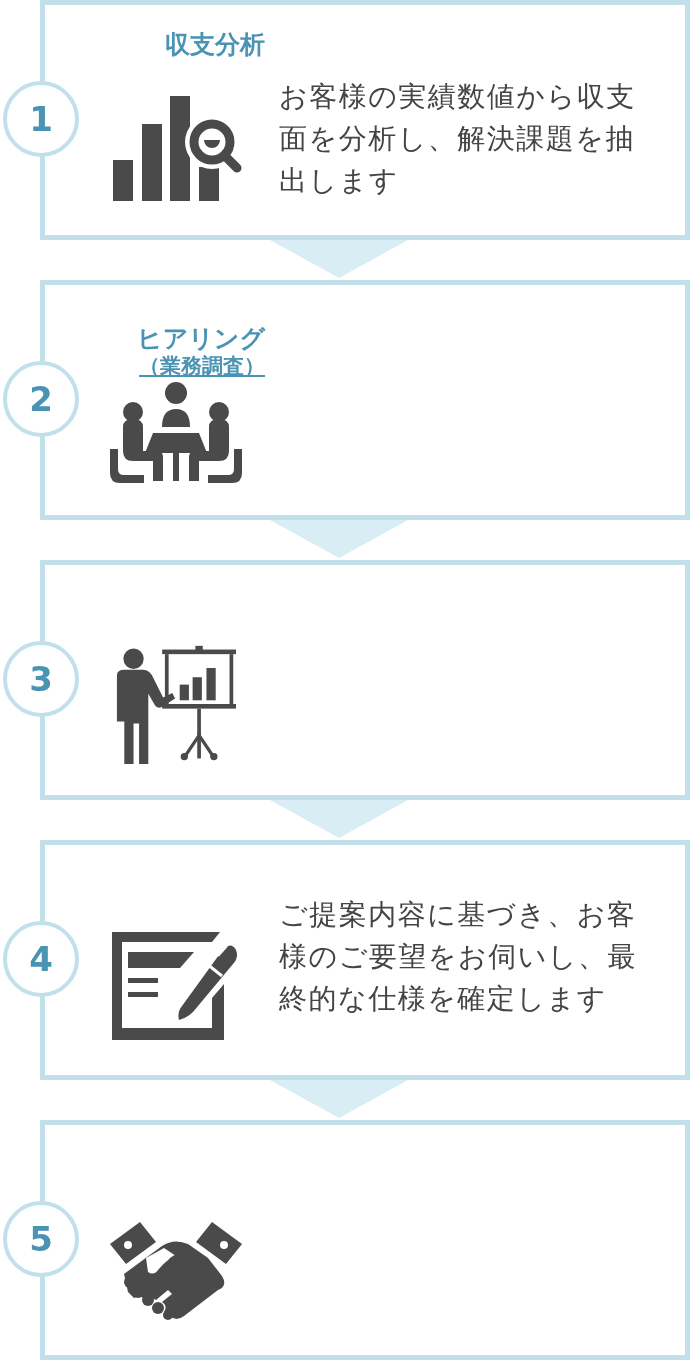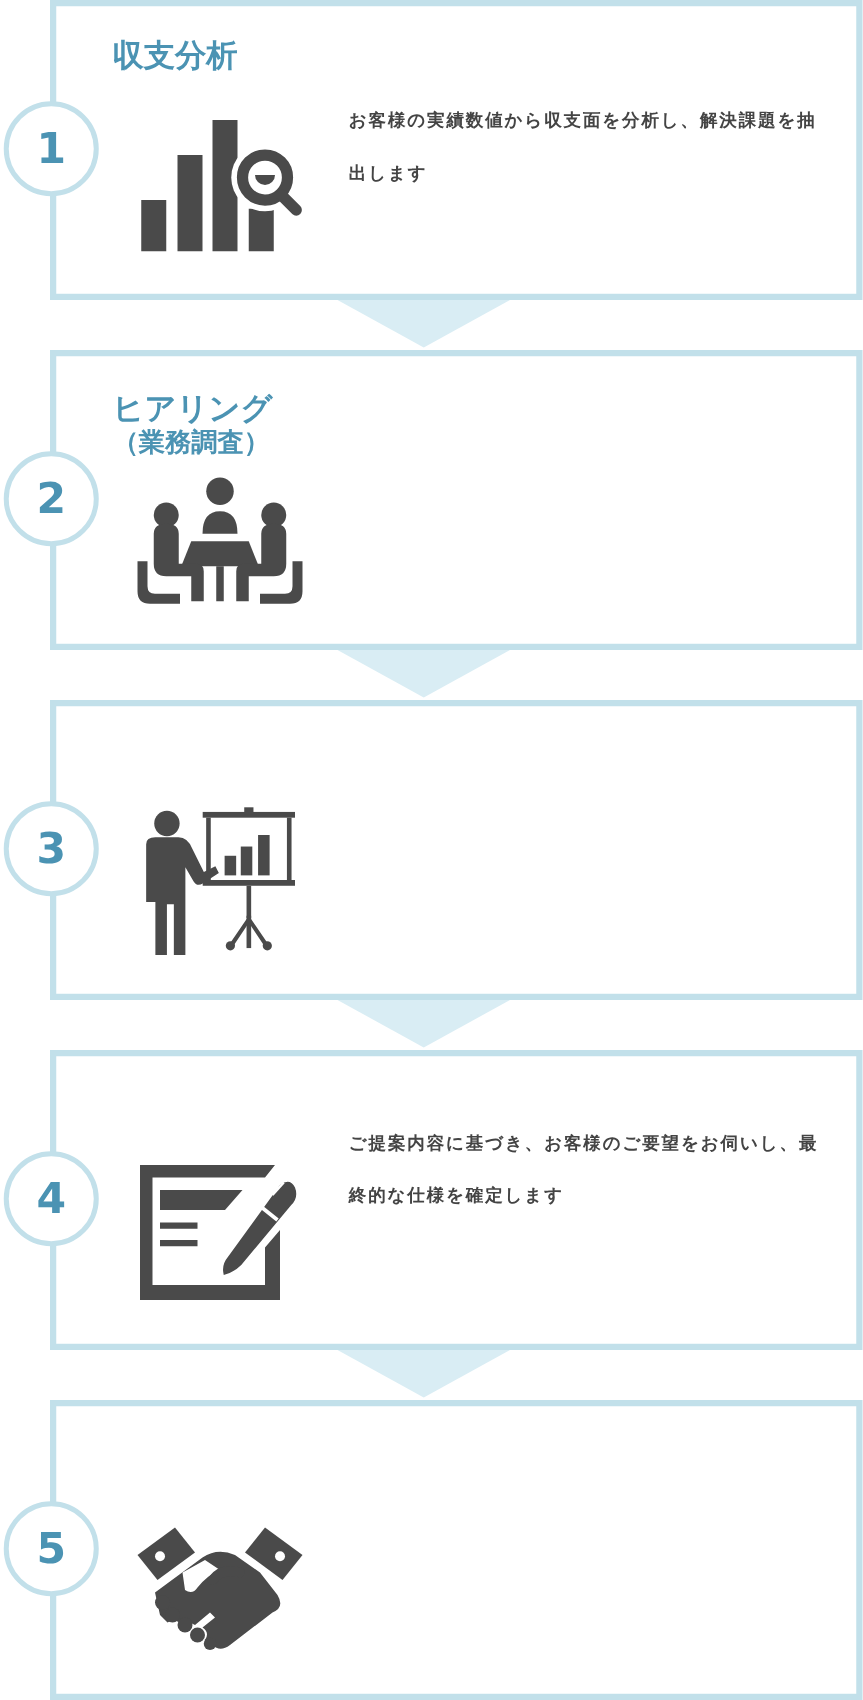--- a/index.html
+++ b/index.html
@@ -8,26 +8,26 @@
   .step { position: absolute; left: 0; width: 690px; height: 240px; }
   .box { position: absolute; left: 40px; top: 0; width: 640px; height: 230px;
          border: 5px solid #c2e0ea; background: #ffffff; }
   .arrow { position: absolute; left: 270px; top: 240px; width: 0; height: 0;
            border-left: 69px solid transparent; border-right: 69px solid transparent;
            border-top: 38px solid #d9edf4; }
   .circle { position: absolute; left: 3px; top: 82px; width: 68px; height: 68px;
             border: 4px solid #c2e0ea; border-radius: 50%; background: #ffffff;
             display: flex; align-items: center; justify-content: center;
             font-family: "DejaVu Sans", sans-serif; font-weight: bold; font-size: 34px; color: #4b93b3; }
-  .title { position: absolute; left: 90px; width: 175px; text-align: left;
+  .title { position: absolute; left: 90px; width: 175px; text-align: right;
            color: #4b93b3; font-weight: bold; font-size: 25px; line-height: 30px; }
-  .subtitle { font-size: 21px; display: block; line-height: 24px; }
+  .subtitle { font-size: 21px; display: block; line-height: 24px; text-decoration: underline; }
   .icon { position: absolute; left: 106px; width: 140px; height: 120px; }
-  .desc { position: absolute; left: 279px; width: 380px; font-size: 14px;
-          line-height: 42px; color: #444444; letter-spacing: 1.5px; font-weight: bold; }
+  .desc { position: absolute; left: 279px; width: 380px; font-size: 28px;
+          line-height: 42px; color: #444444; letter-spacing: 1.5px; }
 </style>
 </head>
 <body>
 
 <div class="step" style="top:0px">
   <div class="box"></div>
   <div class="arrow"></div>
   <div class="circle" style="top:81px">1</div>
   <div class="title" style="top:30px">収支分析</div>
   <svg class="icon" style="top:90px" viewBox="0 0 140 120">
@@ -42,21 +42,21 @@
     <path d="M98 50 h16 a8 8 0 0 1 -16 0 z" fill="#4a4a4a"></path>
     <line x1="119" y1="66" x2="131" y2="78" stroke="#4a4a4a" stroke-width="9" stroke-linecap="round"></line>
   </svg>
   <div class="desc" style="top:76px">お客様の実績数値から収支面を分析し、解決課題を抽出します</div>
 </div>
 
 <div class="step" style="top:280px">
   <div class="box"></div>
   <div class="arrow"></div>
   <div class="circle" style="top:81px">2</div>
-  <div class="title" style="top:32px">
+  <div class="title" style="top:44px">
     <span>ヒアリング</span>
     <span class="subtitle">（業務調査）</span>
   </div>
   <svg class="icon" style="top:94px" viewBox="0 0 140 110">
     <g fill="#4a4a4a">
       <circle cx="70" cy="14" r="11"></circle>
       <path d="M56 48 q0 -18 14 -18 q14 0 14 18 z"></path>
       <path d="M47 54 h46 l8 20 h-62 z"></path>
       <rect x="67" y="74" width="6" height="28"></rect>
       <circle cx="27" cy="33" r="10"></circle>

